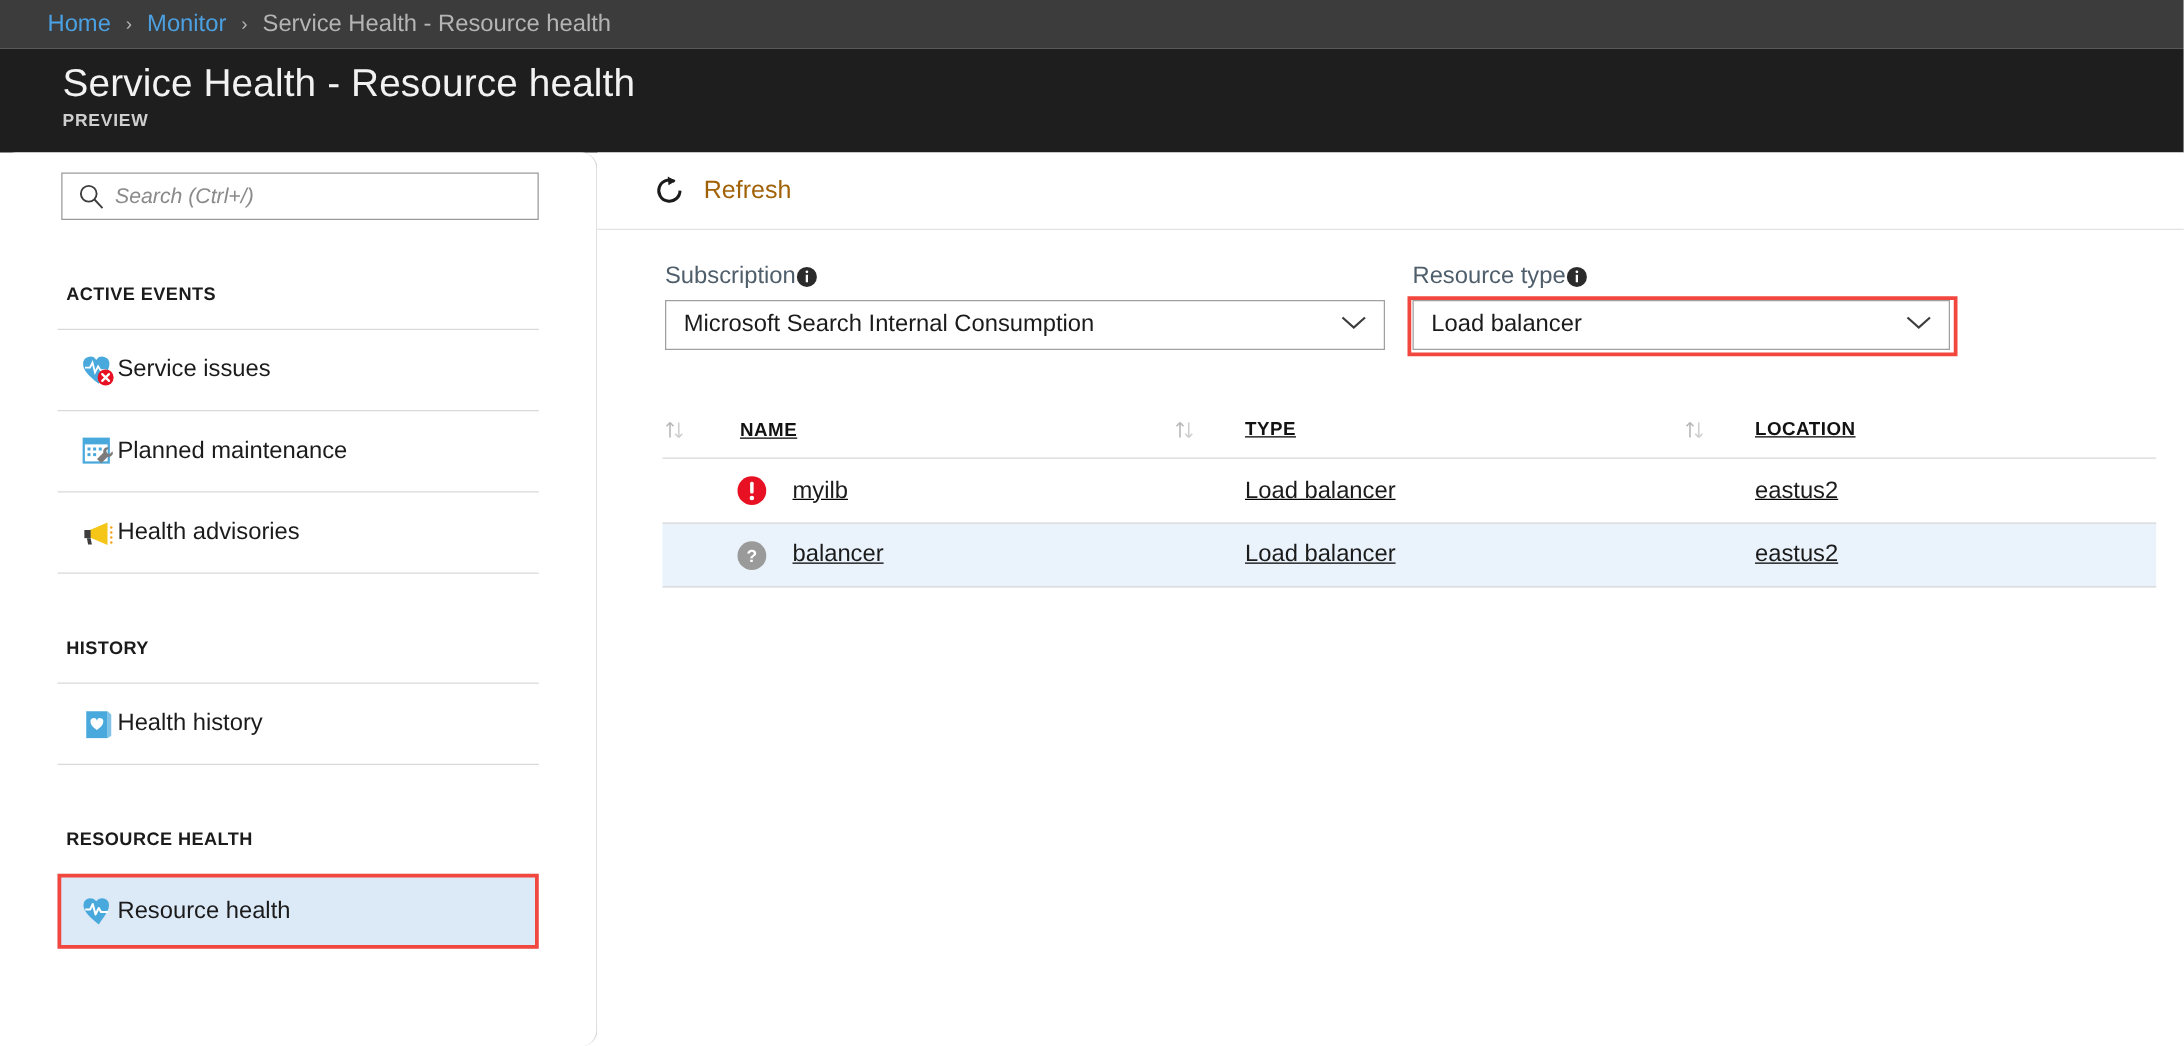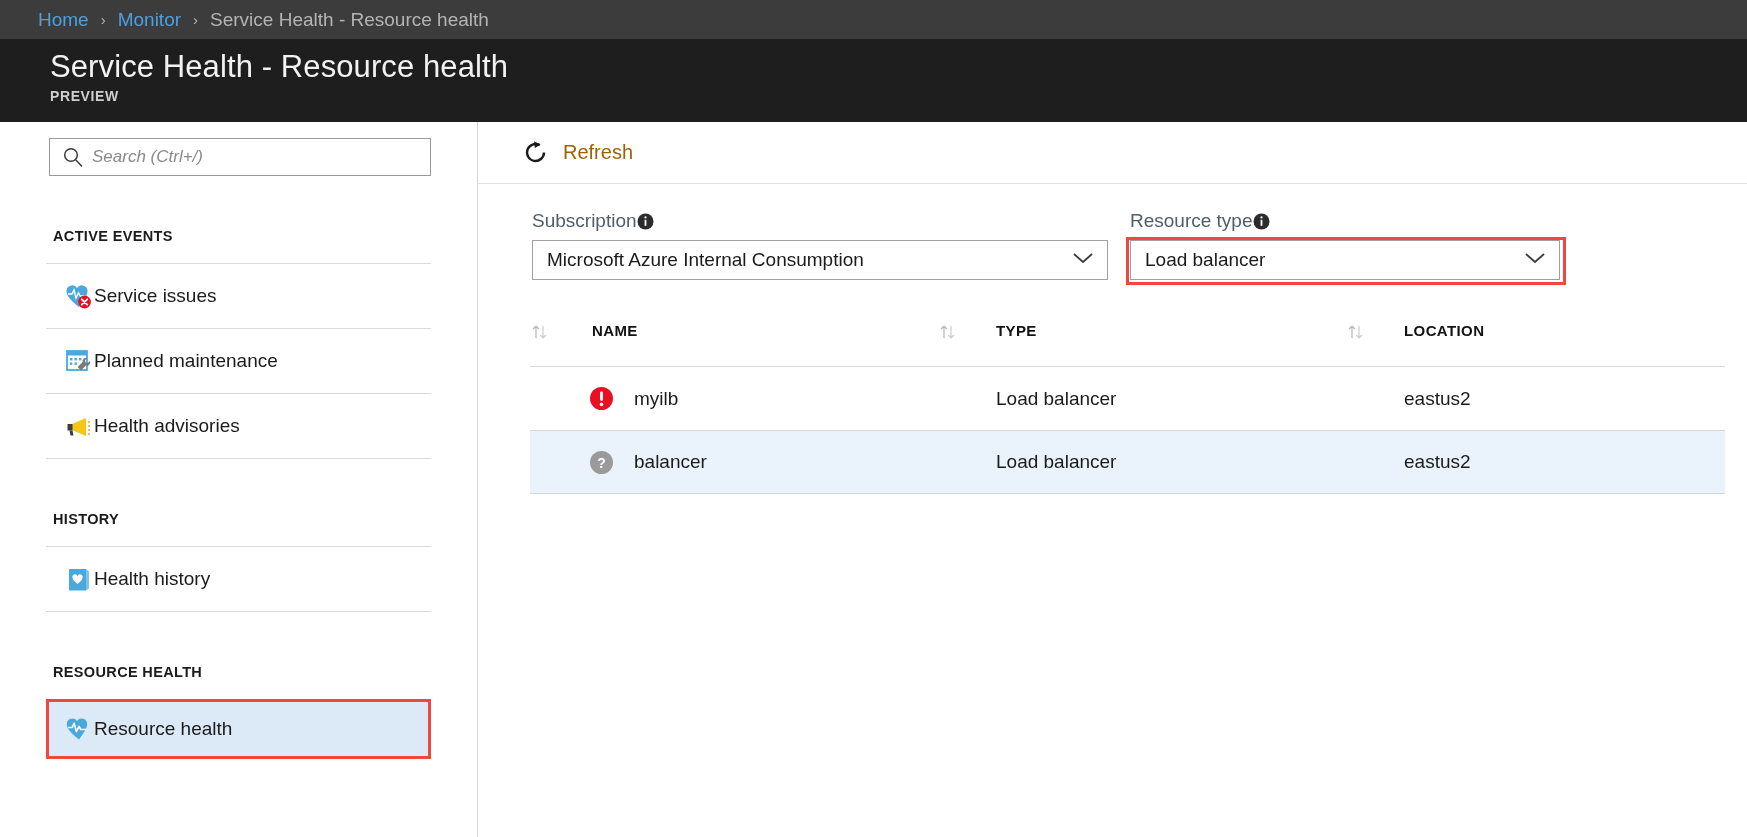--- a/index.html
+++ b/index.html
@@ -57,20 +57,21 @@
   
   .body-split { display: flex; height: 715px; }
 
   
   .sidebar {
     width: 478px;
     background: #fff;
     border-right: 1px solid #d6d6d6;
     position: relative;
     padding-top: 16px;
+    border-radius: 13px;
   }
   .search-wrap {
     margin: 0 46px 0 49px;
     height: 38px;
     border: 1px solid #9a9a9a;
     display: flex;
     align-items: center;
     padding-left: 10px;
   }
   .search-icon { width: 26px; display:flex; align-items:center; justify-content:center; }
@@ -164,22 +165,22 @@
   .rtype-annot {
     position: absolute;
     left: -4px; right: -6px;
     top: 27px; bottom: -5px;
     border: 3px solid #f2473f;
     pointer-events: none;
   }
 
   
   .table { margin: 42px 0 0 52px; width: 1195px; }
-  .thead { display: flex; align-items: flex-start; height: 44px; }
-  .tr { display: flex; align-items: center; height: 64px; border-top: 1px solid #d8d8d8; }
+  .thead { display: flex; align-items: center; height: 44px; text-decoration: underline; }
+  .tr { display: flex; align-items: center; height: 52px; border-top: 1px solid #d8d8d8; text-decoration: underline; }
   .tr.highlight { background: #eaf3fb; }
   .tr.last { border-bottom: 1px solid #d8d8d8; }
 
   .col-sort { width: 58px; display: flex; align-items: center; justify-content: flex-start; }
   .col-name { width: 350px; display: flex; align-items: center; gap: 20px; }
   .col-type { width: 350px; }
   .col-loc  { width: 300px; }
 
   .th {
     font-size: 15px;
@@ -333,21 +334,21 @@
             <span>Subscription</span>
             <span class="info-ico">
               <svg width="17" height="17" viewBox="0 0 17 17">
                   <circle cx="8.5" cy="8.5" r="8" fill="#2b2b2b"></circle>
                   <rect x="7.6" y="6.8" width="1.8" height="6" fill="#fff"></rect>
                   <circle cx="8.5" cy="4.4" r="1.1" fill="#fff"></circle>
                 </svg>
             </span>
           </div>
           <div class="select-box">
-            <span class="select-val">Microsoft Azure Internal Consumption</span>
+            <span class="select-val">Microsoft Search Internal Consumption</span>
             <span class="chev">
               <svg width="24" height="14" viewBox="0 0 24 14">
                   <path d="M3 3 L12 11 L21 3" fill="none" stroke="#3d3d3d" stroke-width="1.8"></path>
                 </svg>
             </span>
           </div>
         </div>
 
         <div class="filter-block rtype">
           <div class="filter-label">

